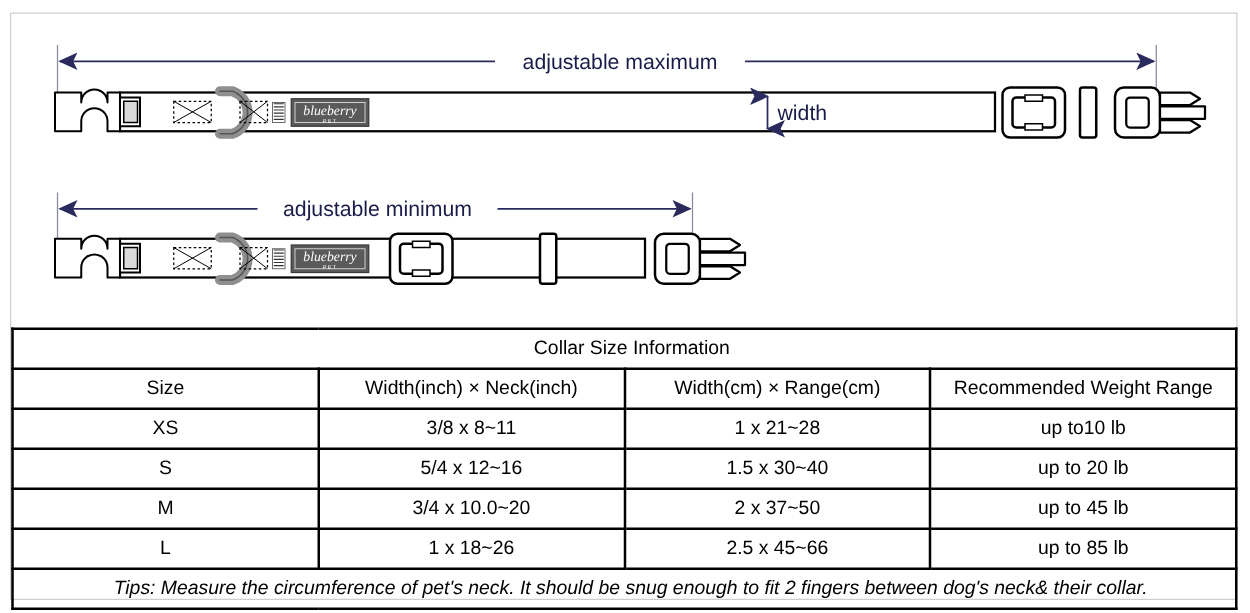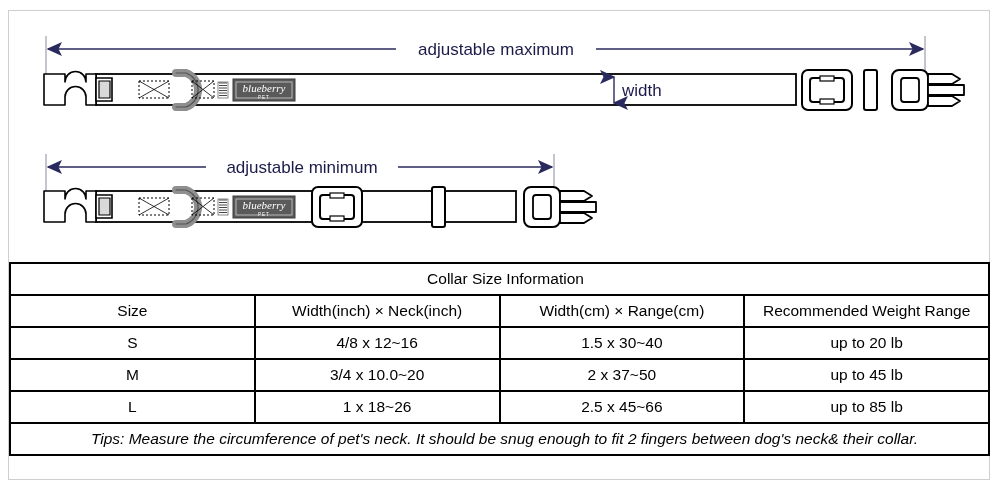--- a/index.html
+++ b/index.html
@@ -235,22 +235,28 @@
         <tr>
       <td class="title-cell" colspan="4">Collar Size Information</td>
     </tr>
     <tr>
       <td class="c0 hdr">Size</td>
       <td class="c1 hdr">Width(inch)  ×  Neck(inch)</td>
       <td class="c2 hdr">Width(cm)  ×  Range(cm)</td>
       <td class="c3 hdr">Recommended Weight Range</td>
     </tr>
     <tr>
+      <td class="c0">XS</td>
+      <td class="c1">3/8 x 8~11</td>
+      <td class="c2">1 x 21~28</td>
+      <td class="c3">up to10 lb</td>
+    </tr>
+    <tr>
       <td class="c0">S</td>
-      <td class="c1">4/8 x 12~16</td>
+      <td class="c1">5/4 x 12~16</td>
       <td class="c2">1.5 x 30~40</td>
       <td class="c3">up to 20 lb</td>
     </tr>
     <tr>
       <td class="c0">M</td>
       <td class="c1">3/4 x 10.0~20</td>
       <td class="c2">2 x 37~50</td>
       <td class="c3">up to 45 lb</td>
     </tr>
     <tr>

